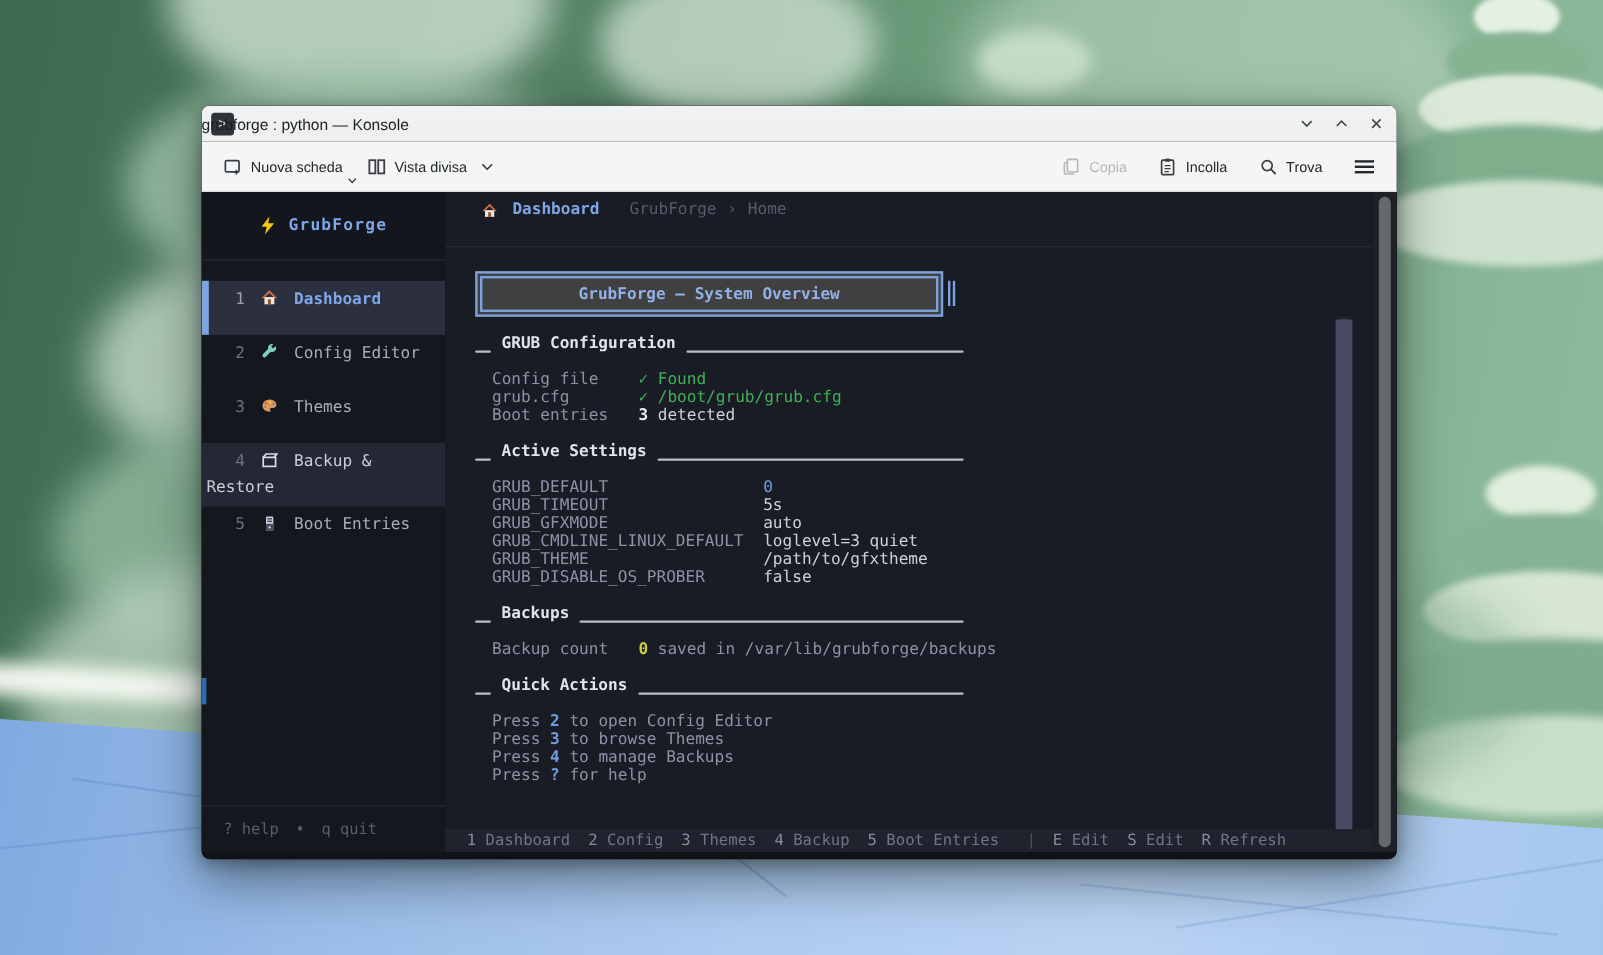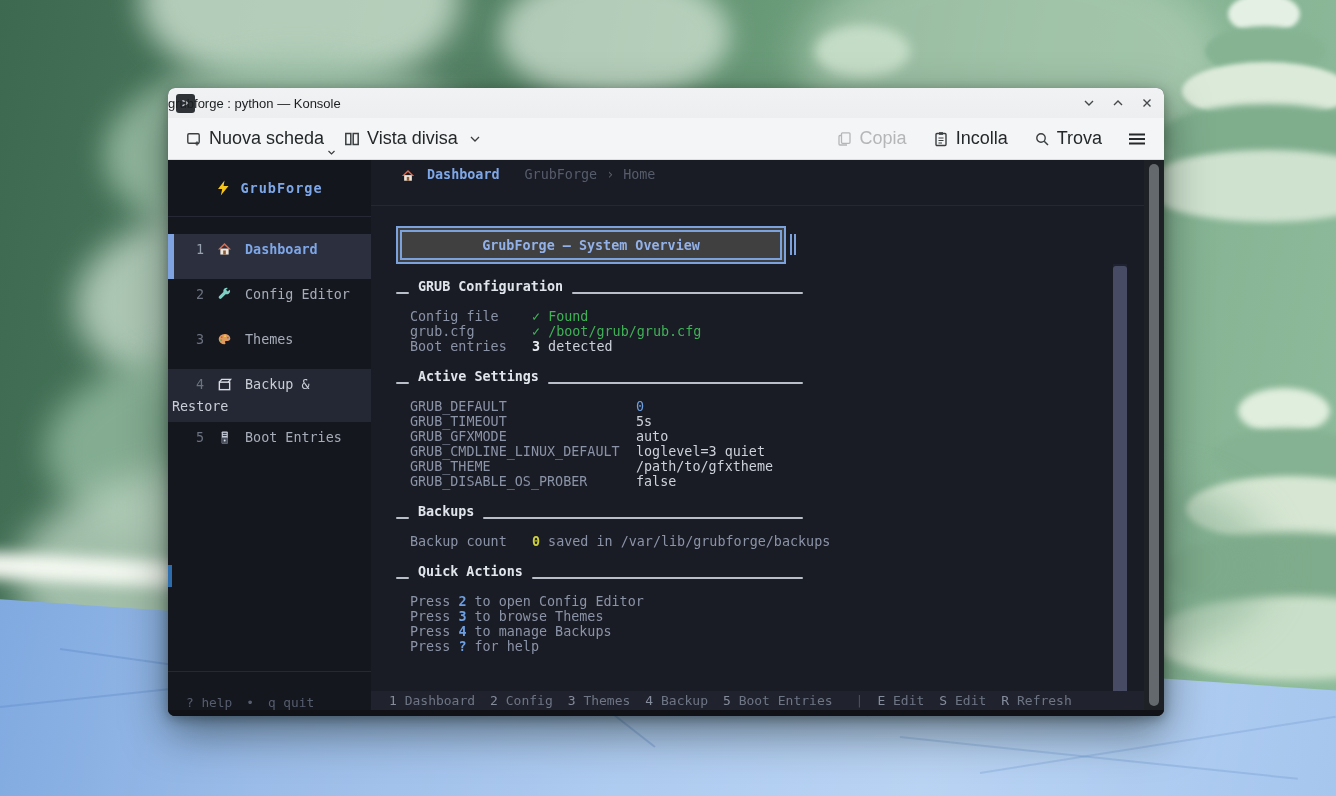--- a/index.html
+++ b/index.html
@@ -24,21 +24,21 @@
 
   .titlebar { position:relative; height:30px; background:linear-gradient(#f1f2f3,#eceeef);
     display:flex; align-items:center; padding:0 8px; }
   .app-badge { width:19px; height:19px; background:#2f3338; border-radius:3px; color:#dfe2e5;
     font-family:"DejaVu Sans Mono",monospace; font-size:12px; display:flex; align-items:center; justify-content:center; }
   .tb-title { position:absolute; left:0; right:0; text-align:left; font-size:13px; color:#1c1f21; }
   .win-controls { margin-left:auto; display:flex; gap:11px; z-index:2; }
   .win-btn { width:18px; height:18px; display:flex; align-items:center; justify-content:center; cursor:default; }
 
   .toolbar { height:42px; background:#f4f5f6; display:flex; align-items:center; padding:0 12px; gap:8px; border-bottom:1px solid #dcdee0; }
-  .tbtn { position:relative; display:flex; align-items:center; gap:7px; font-size:18px; color:#24282a; padding:6px 6px; border-radius:3px; }
+  .tbtn { position:relative; display:flex; align-items:center; gap:7px; font-size:12px; color:#24282a; padding:6px 6px; border-radius:3px; }
   .tbtn.disabled { color:#b4b6b8; }
   .tbtn .mini-caret { position:absolute; right:-6px; bottom:-1px; }
   .tb-right { margin-left:auto; display:flex; align-items:center; gap:14px; }
   .icon16 { width:16px; height:16px; display:block; }
 
   
   .terminal { display:flex; height:556px; background:#101218; padding-bottom:6px;
     font-family:"DejaVu Sans Mono",monospace; }
   .sidebar { position:relative; width:203px; background:#15171f; display:flex; flex-direction:column; }
   .sb-header { height:57px; display:flex; align-items:center; justify-content:center; gap:10px;
@@ -48,21 +48,21 @@
   .sb-item { position:relative; min-height:45px; padding:6px 6px 6px 4px; font-size:13.4px; color:#a7adb8; line-height:19px; }
   .sb-item .num { color:#6b7280; margin-left:24px; margin-right:13px; }
   .sb-item .sb-ico { display:inline-block; vertical-align:-3px; margin-right:13px; }
   .sb-item.selected { background:#2b2f3e; }
   .sb-item.selected::before { content:""; position:absolute; left:0; top:0; bottom:0; width:6px; background:#7ea3e0; }
   .sb-item.selected .label { color:#7ea7e8; font-weight:bold; }
   .sb-item.selected .num { color:#98a1b0; }
   .sb-item.hovered { background:#242834; }
   .sb-item.hovered .label { color:#c9cdd6; }
   .sb-scrollmark { position:absolute; left:0; top:405px; width:4px; height:22px; background:#2e6dad; }
-  .sb-footer { border-top:1px solid #262935; height:39px; display:flex; align-items:flex-end; gap:14px;
+  .sb-footer { border-top:1px solid #262935; height:39px; display:flex; align-items:center; gap:14px;
     padding-left:18px; font-size:12.8px; color:#565d6e; }
 
   .main { position:relative; flex:1; background:#1a1c25; display:flex; flex-direction:column; }
   .m-header { height:46px; border-bottom:1px solid #242836; display:flex; align-items:flex-start; padding:7px 0 0 30px; gap:0; }
   .m-header .crumb-title { font-size:13.4px; font-weight:bold; color:#7ea7e8; margin-left:12px; }
   .m-header .crumb-path { font-size:13.4px; color:#555c6b; margin-left:25px; display:flex; gap:9px; }
   .m-body { position:relative; flex:1; padding:20px 0 0 25px; font-size:13.4px; line-height:15px; overflow:hidden; }
 
   .ov-wrap { position:relative; width:410px; }
   .ov-box { width:390px; height:38px; border:6px double #7ca2dd; background:#404040;

